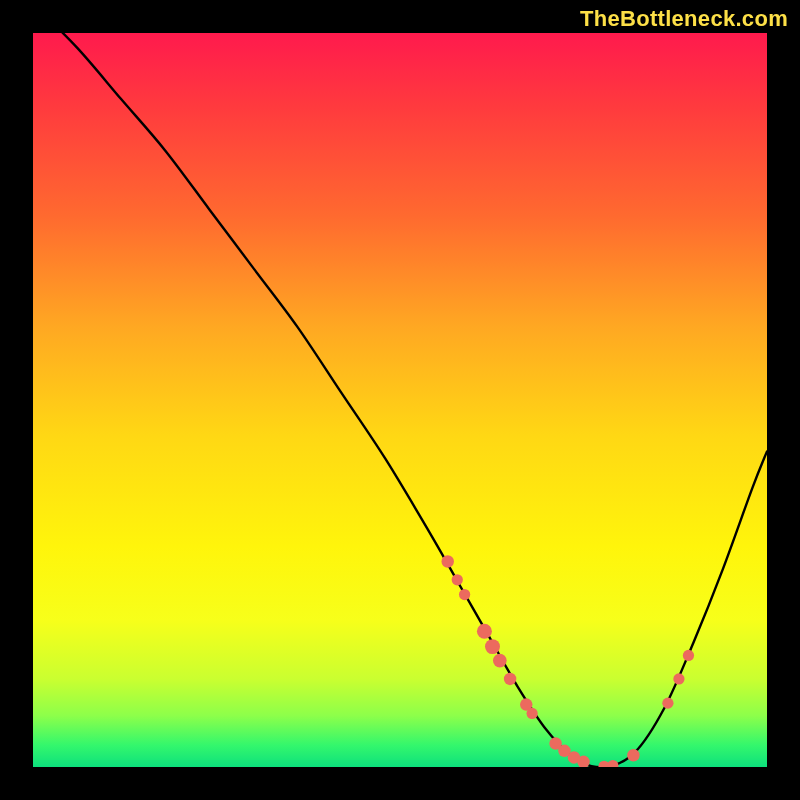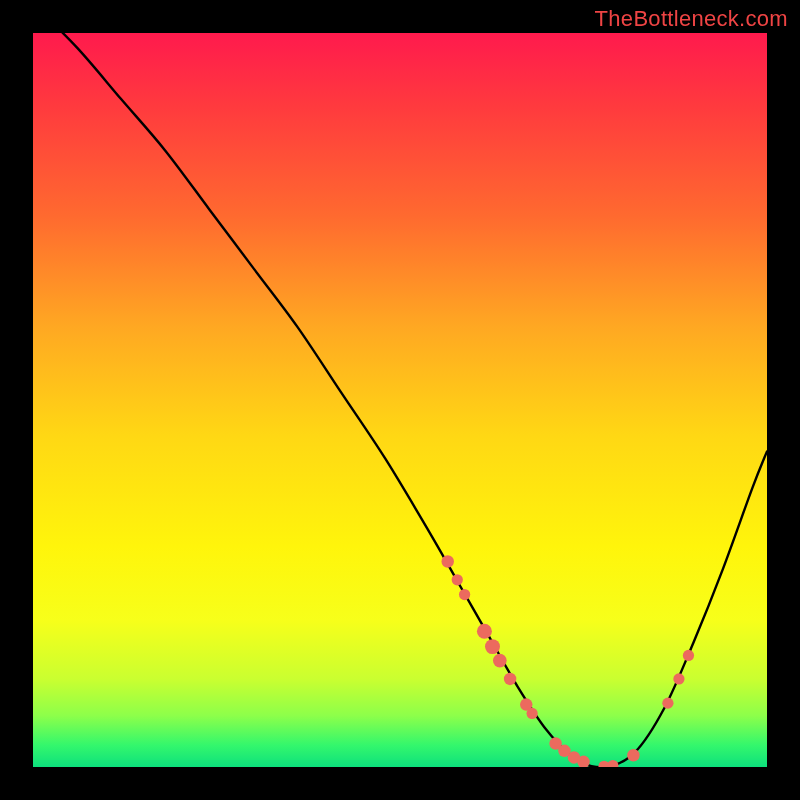--- a/index.html
+++ b/index.html
@@ -14,23 +14,23 @@
   .frame {
     position: relative;
     width: 800px;
     height: 800px;
     background: #000;
   }
   .watermark {
     position: absolute;
     top: 6px;
     right: 12px;
-    color: #ef4444;
+    color: #fde047;
     font-size: 22px;
-    font-weight: 400;
+    font-weight: 700;
     letter-spacing: 0.3px;
     z-index: 20;
     user-select: none;
     margin-left: 32px;
   }
   
   .plot {
     position: absolute;
     left: 33px;
     top: 33px;

